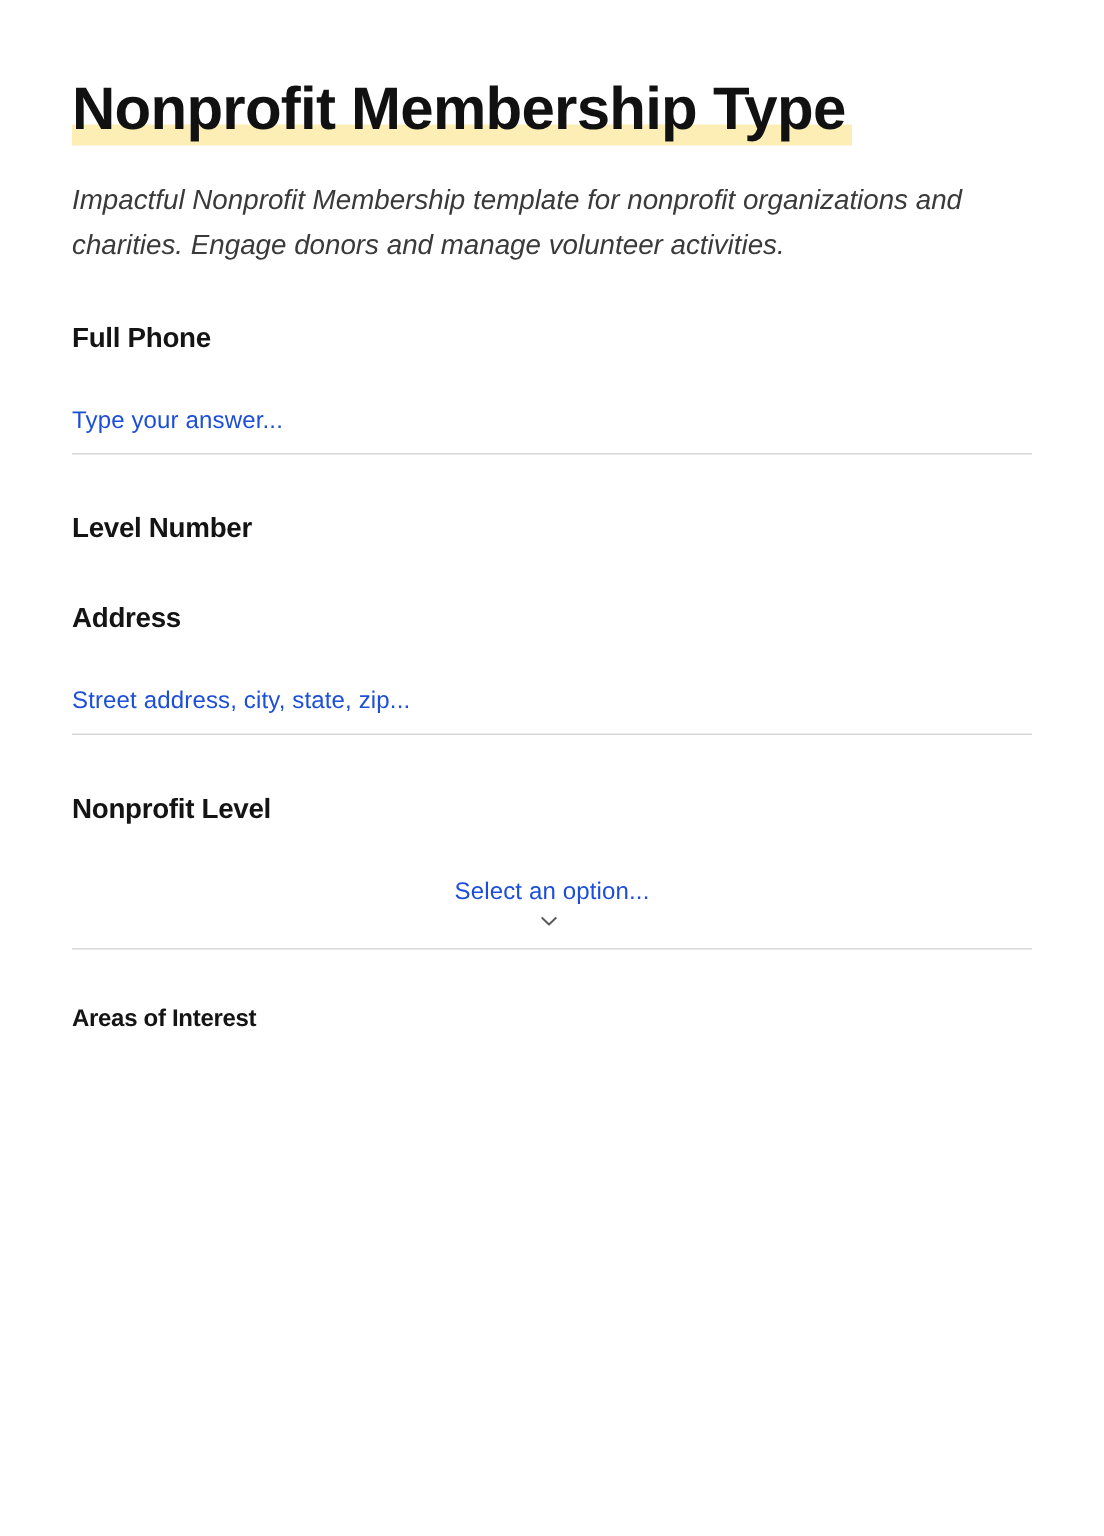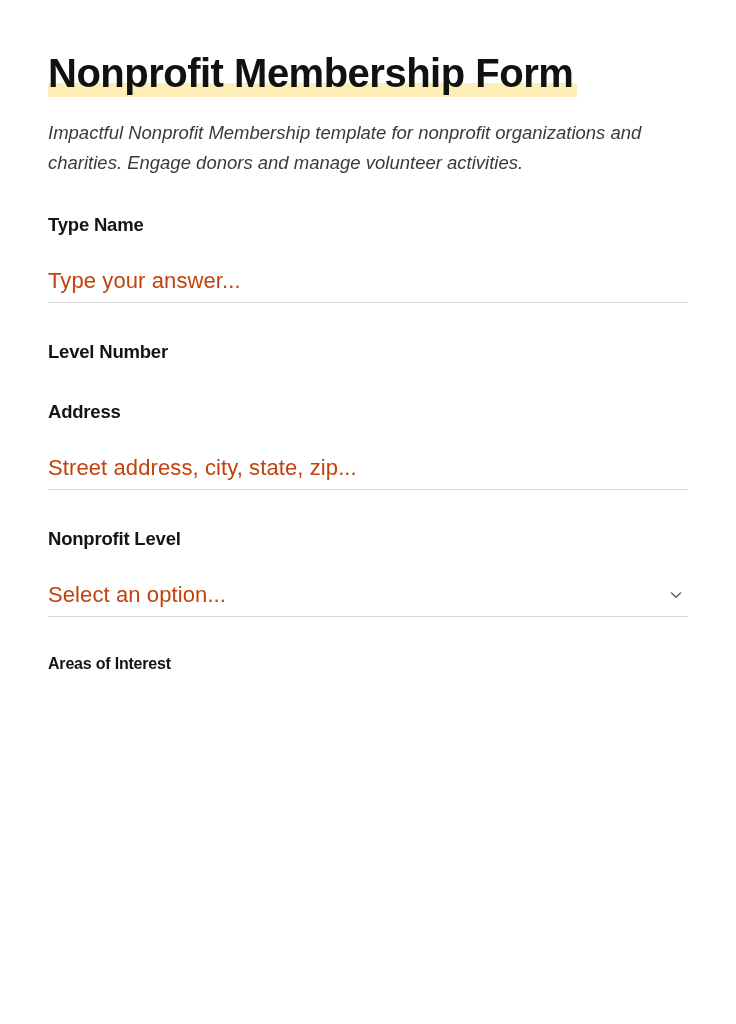--- a/index.html
+++ b/index.html
@@ -68,30 +68,31 @@
     letter-spacing: -0.2px;
     margin: 0 0 34px 0;
     display: block;
   }
   .field-input {
     position: relative;
     border-bottom: 1px solid #d8d8d8;
     padding: 0 0 10px 0;
   }
   .field-input .placeholder {
-    font-size: 22px;
-    color: #c2410c;
+    font-size: 16px;
+    color: #1d4ed8;
     letter-spacing: 0.1px;
     display: block;
     line-height: 22px;
   }
   .select-row {
     display: flex;
     align-items: center;
     justify-content: space-between;
+    flex-direction: column;
   }
   .chev {
     width: 16px;
     height: 16px;
     flex: 0 0 auto;
     margin-right: 4px;
   }
   .chev svg { display: block; }
   .clipped-label {
     font-size: 16px;
@@ -100,29 +101,29 @@
     letter-spacing: -0.2px;
   }
 </style>
 </head>
 <body>
 
 <div class="page">
 
   <div class="title-wrap">
     <div class="title-underline"></div>
-    <h1 class="title">Nonprofit Membership Form</h1>
+    <h1 class="title">Nonprofit Membership Type</h1>
   </div>
 
   <p class="subtitle">Impactful Nonprofit Membership template for nonprofit organizations and charities. Engage donors and manage volunteer activities.</p>
 
   <div class="fields">
 
     <div class="field">
-      <label class="field-label">Type Name</label>
+      <label class="field-label">Full Phone</label>
       <div class="field-input">
         <span class="placeholder">Type your answer...</span>
       </div>
     </div>
 
 
     <div class="field">
       <label class="field-label">Level Number</label>
     </div>
 

